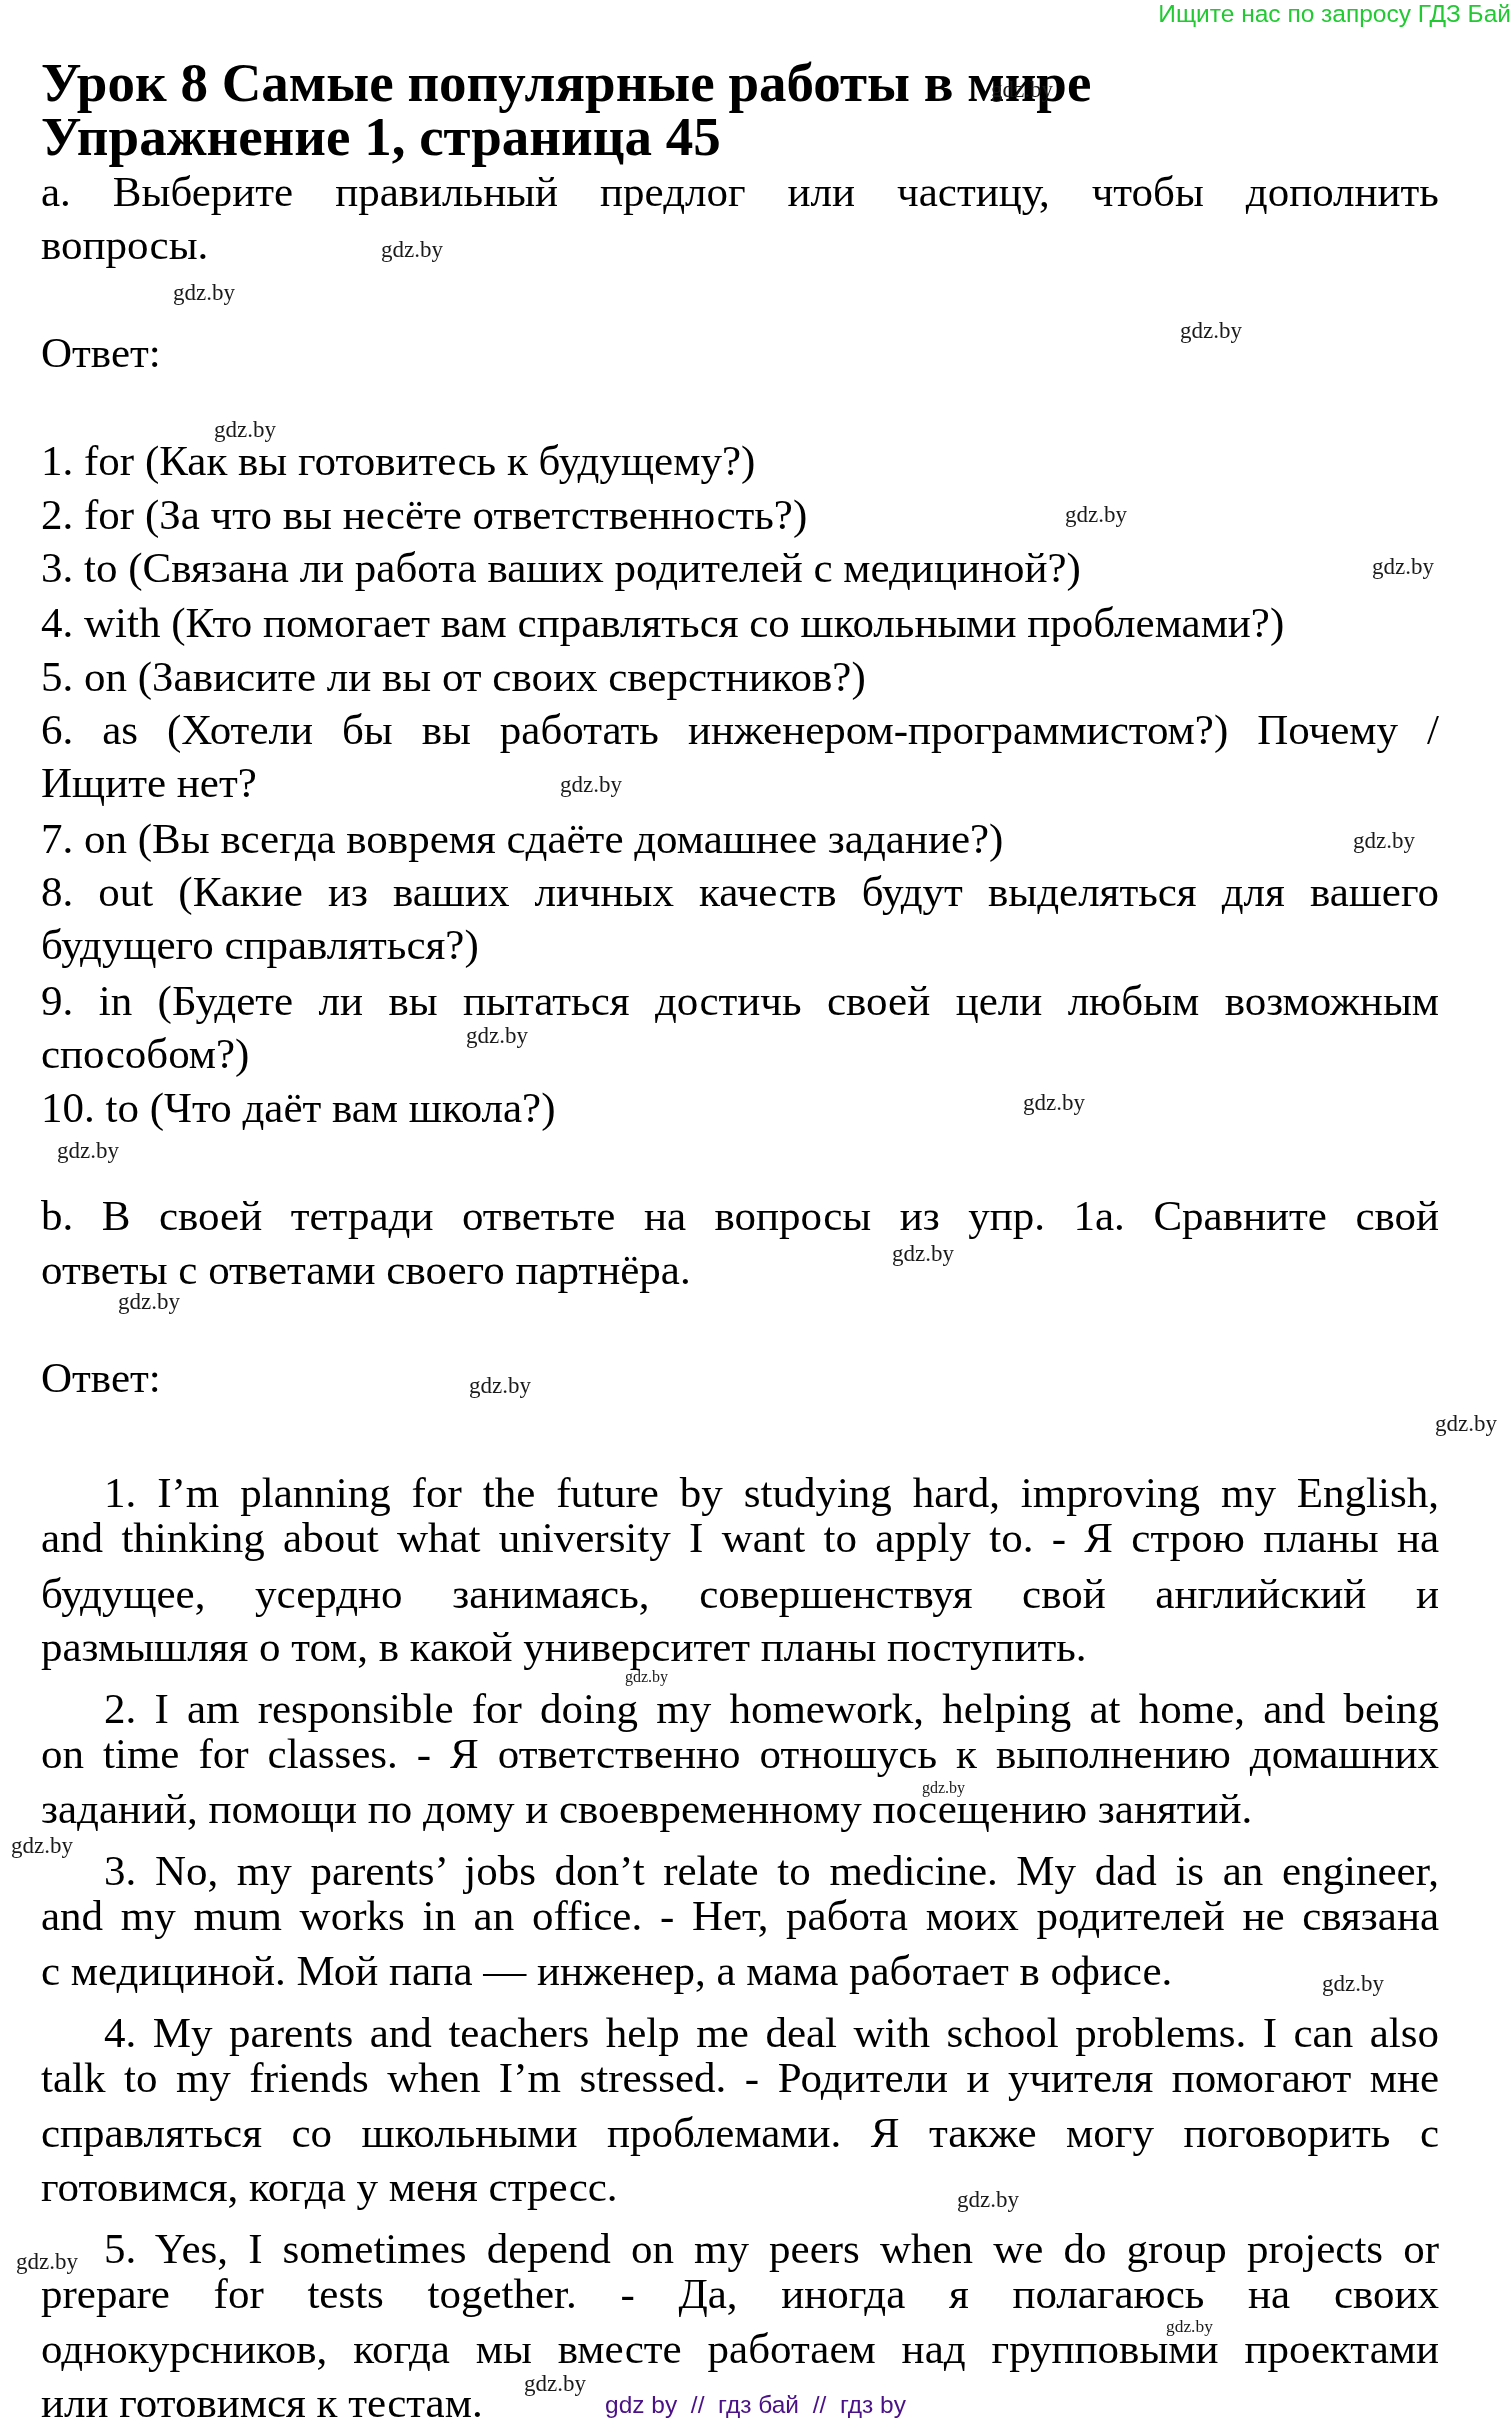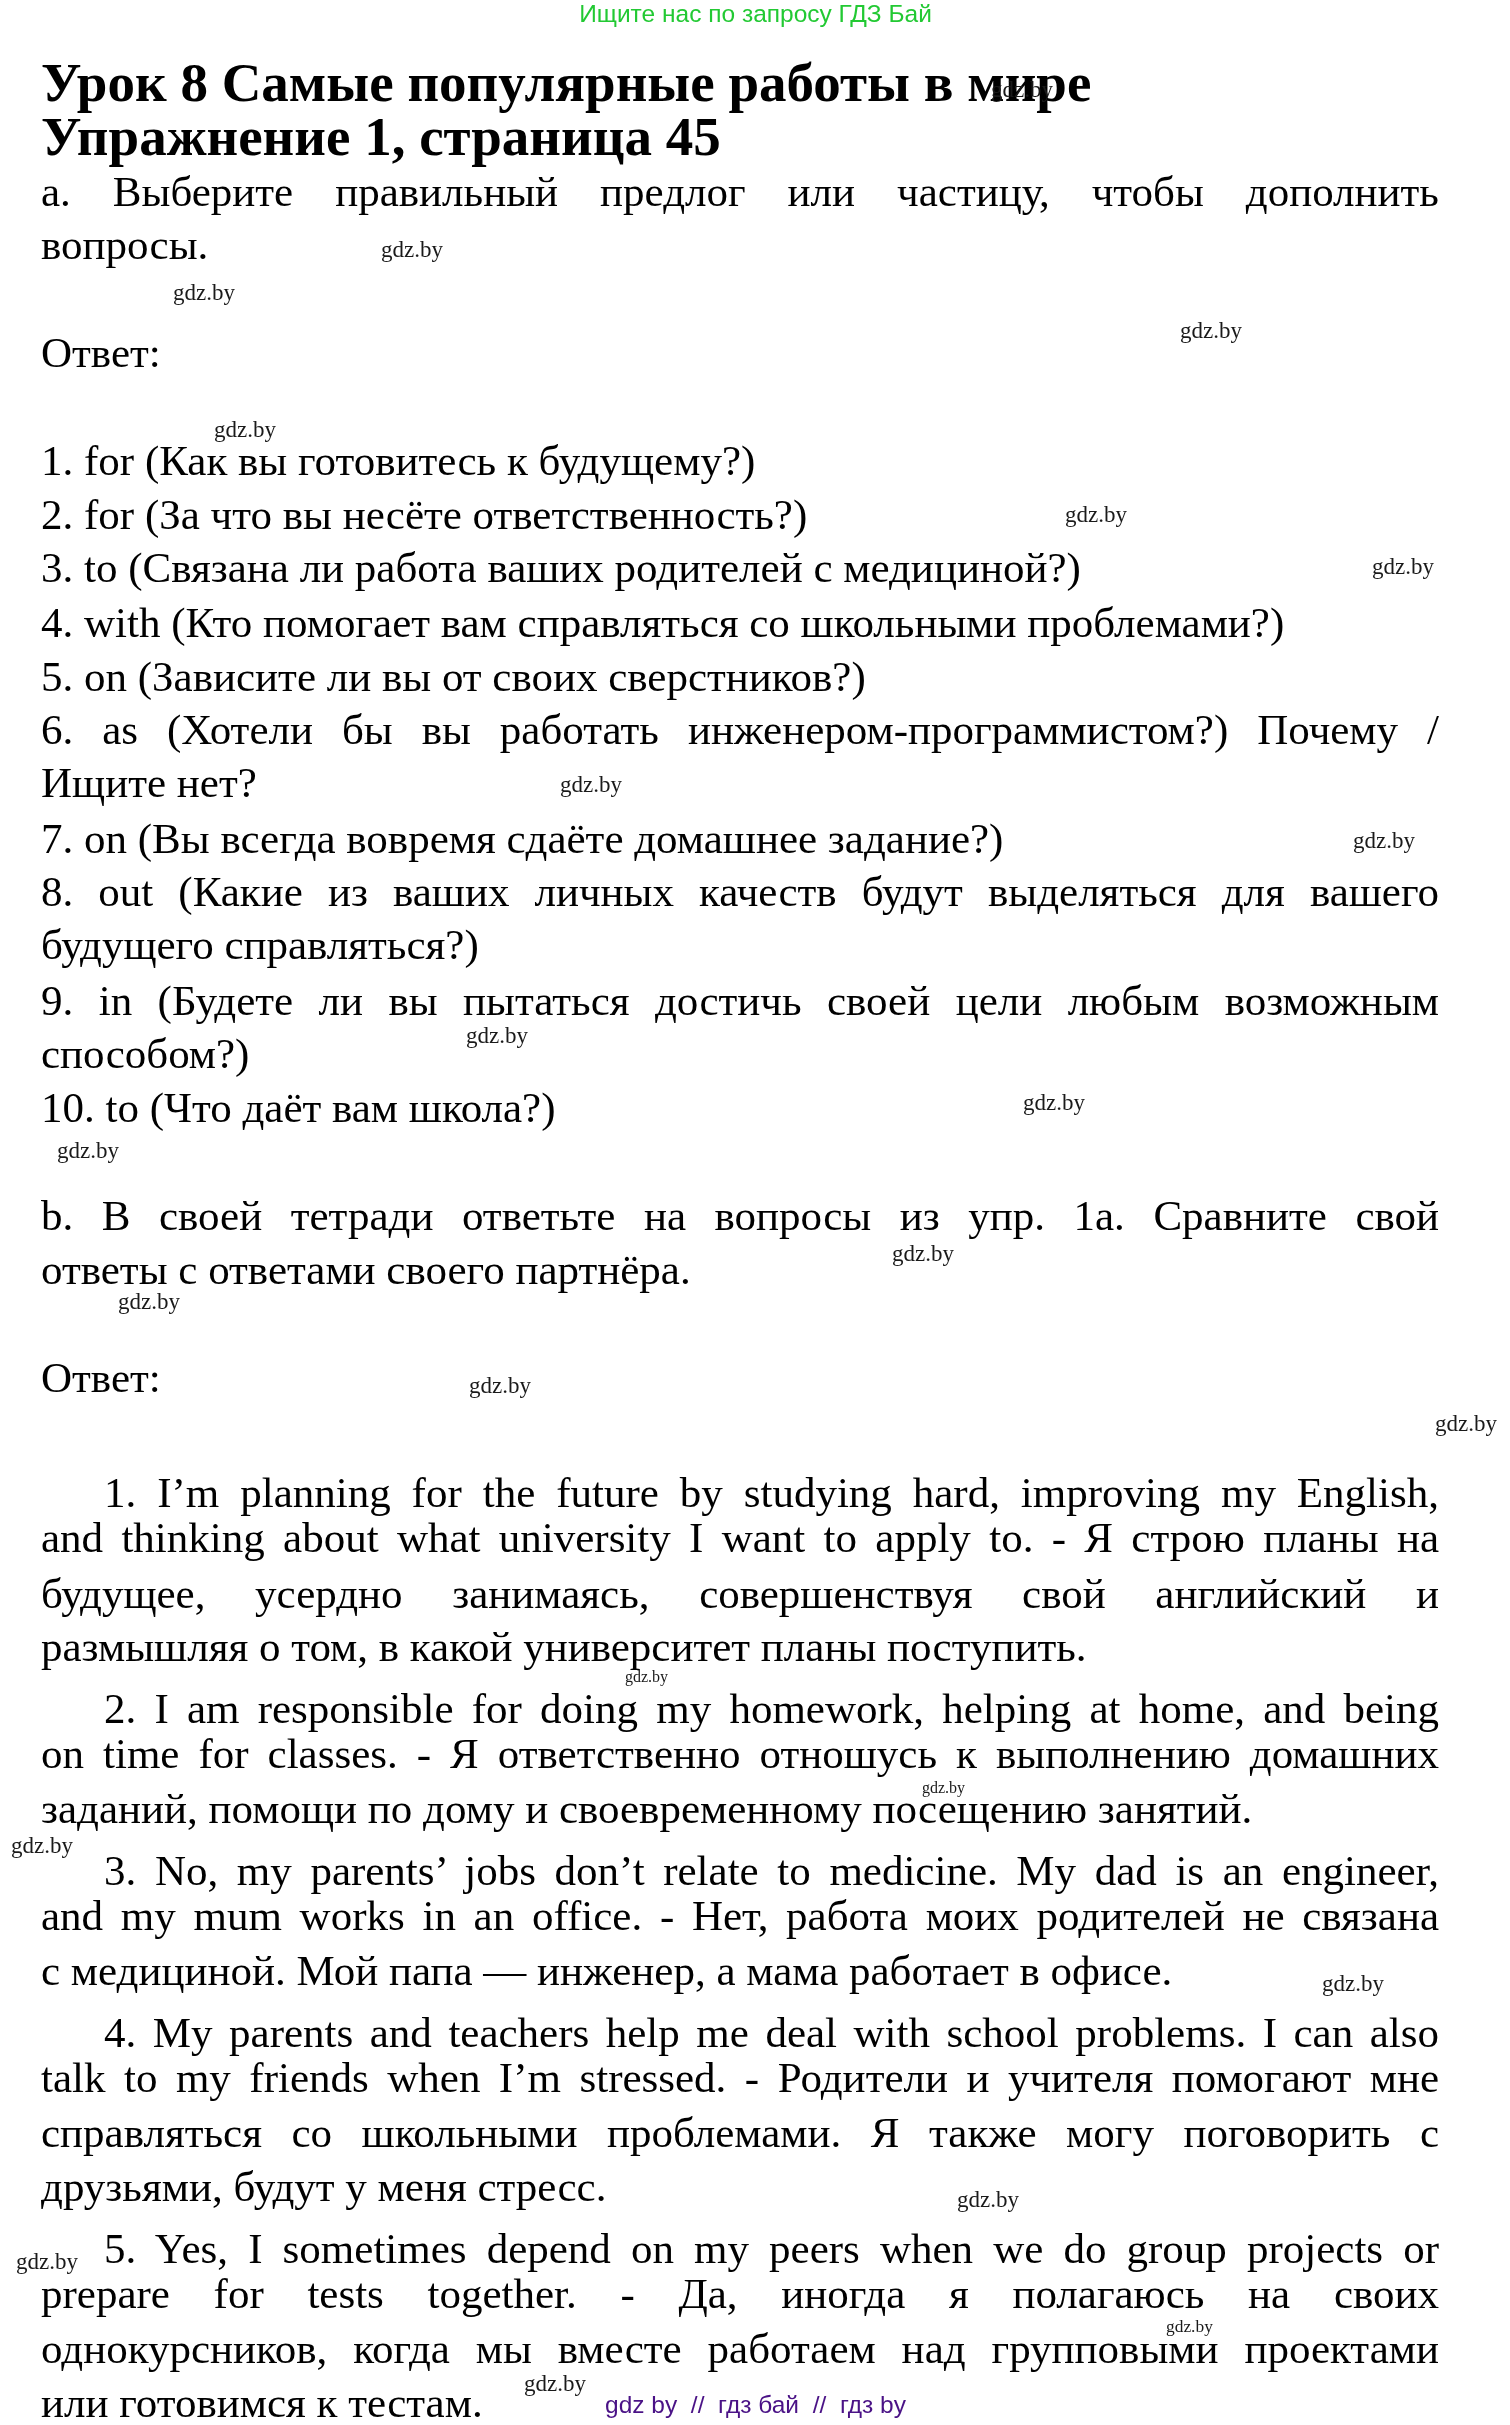--- a/index.html
+++ b/index.html
@@ -1,17 +1,17 @@
 <!DOCTYPE html>
 <html style="font-size:12.6px"><head>
 <meta charset="utf-8">
 <style>
   html, body { margin:0; padding:0; background:#ffffff; }
   body { width:1511px; height:2426px; position:relative; overflow:hidden; }
-  .hdr { position:absolute; left:0; width:1511px; top:0; text-align:center;
+  .hdr { position:absolute; left:0; width:1511px; top:0; text-align:right;
          font-family:"Liberation Sans", sans-serif; font-size:24.5px; line-height:28.5px; color:#22c933; }
   .ftr { position:absolute; left:0; width:1511px; top:2389px; text-align:center;
          font-family:"Liberation Sans", sans-serif; font-size:24.5px; line-height:32px; color:#4a1286; white-space:pre; }
   .ln { position:absolute; left:41px; width:1398px; height:52px; line-height:52px;
         font-family:"Liberation Serif", serif; font-size:43px; color:#000; white-space:nowrap; }
   .ln.j { text-align:justify; text-align-last:justify; }
   .ln.b { font-weight:bold; font-size:55px; }
   .ln.ind { left:104px; width:1335px;margin-top:8px; }
   .wm { position:absolute; font-family:Liberation Serif, serif; font-size:23px; line-height:25px;
         color:#1a1a1a; white-space:nowrap; }
@@ -55,21 +55,21 @@
 <div class="ln j" style="top:1728px">on time for classes. - Я ответственно отношусь к выполнению домашних</div>
 <div class="ln" style="top:1783px">заданий, помощи по дому и своевременному посещению занятий.</div>
 
 <div class="ln j ind" style="top:1837px">3.  No, my parents’ jobs don’t relate to medicine. My dad is an engineer,</div>
 <div class="ln j" style="top:1890px">and my mum works in an office. - Нет, работа моих родителей не связана</div>
 <div class="ln" style="top:1945px">с медициной. Мой папа — инженер, а мама работает в офисе.</div>
 
 <div class="ln j ind" style="top:1999px">4.  My parents and teachers help me deal with school problems. I can also</div>
 <div class="ln j" style="top:2052px">talk to my friends when I’m stressed. - Родители и учителя помогают мне</div>
 <div class="ln j" style="top:2107px">справляться со школьными проблемами. Я также могу поговорить с</div>
-<div class="ln" style="top:2161px">друзьями, будут у меня стресс.</div>
+<div class="ln" style="top:2161px">готовимся, когда у меня стресс.</div>
 
 <div class="ln j ind" style="top:2215px">5.  Yes, I sometimes depend on my peers when we do group projects or</div>
 <div class="ln j" style="top:2268px">prepare for tests together. - Да, иногда я полагаюсь на своих</div>
 <div class="ln j" style="top:2323px">однокурсников, когда мы вместе работаем над групповыми проектами</div>
 <div class="ln" style="top:2377px">или готовимся к тестам.</div>
 
 <span class="wm" style="left:991px;top:77px">gdz.by</span>
 <span class="wm" style="left:381px;top:237px">gdz.by</span>
 <span class="wm" style="left:173px;top:280px">gdz.by</span>
 <span class="wm" style="left:1180px;top:318px">gdz.by</span>

